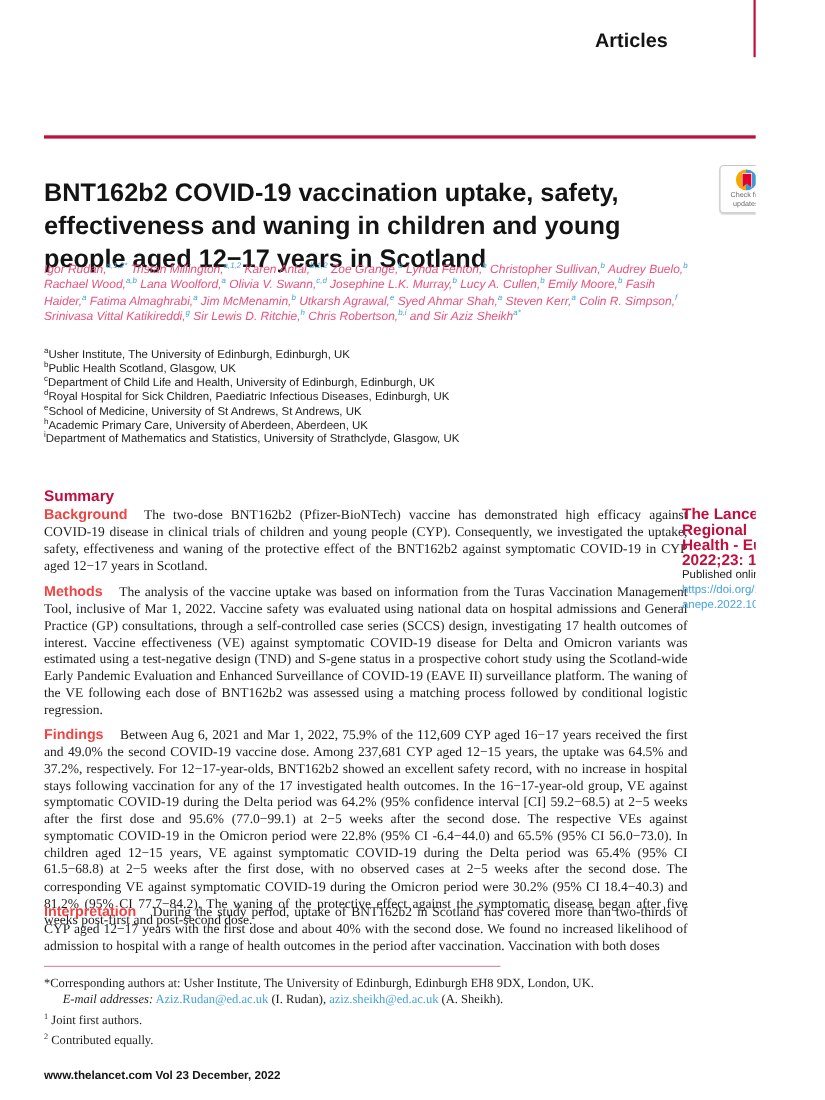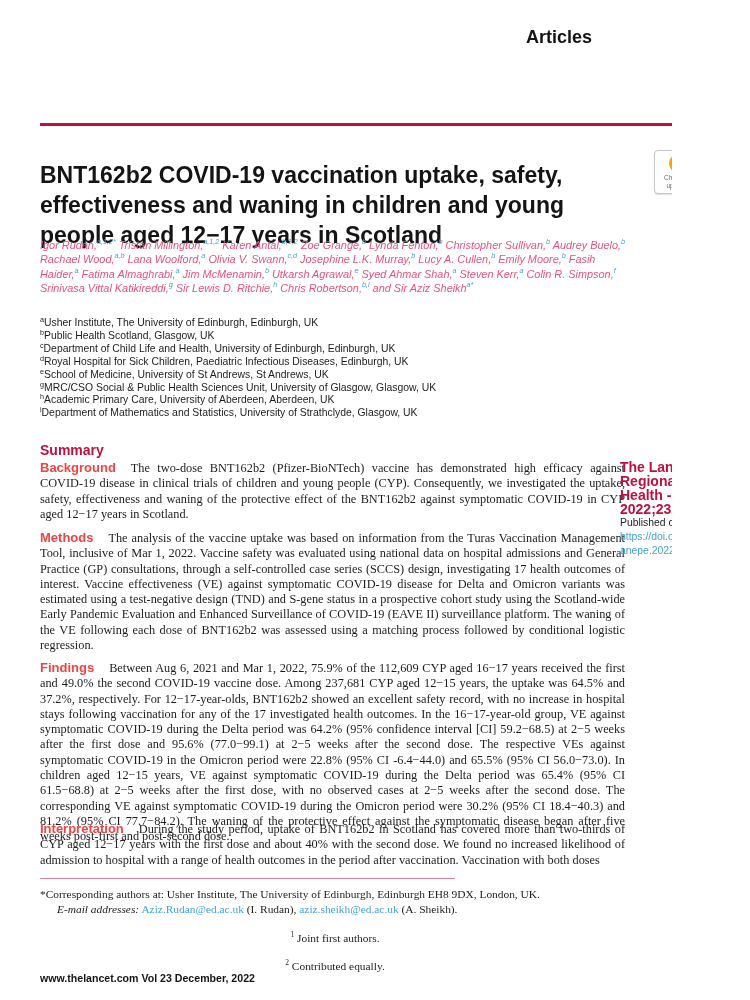--- a/index.html
+++ b/index.html
@@ -1,18 +1,18 @@
 <!DOCTYPE html>
 <html><head>
 <meta charset="utf-8">
 <style>
   html,body { margin:0; padding:0; background:#ffffff; }
   .page {
     position:relative; width:672px; height:1000px; background:#ffffff;
-    font-family:"Liberation Sans", sans-serif; color:#1c1c1c; overflow:hidden;
+    font-family:"Liberation Sans", sans-serif; color:#1c1c1c; overflow:hidden;padding-left:15px;
   }
   
   .kicker {
     position:absolute; top:27px; right:80px;
     font-size:18px; font-weight:bold; color:#141414; letter-spacing:0;
   }
   .redbar { position:absolute; left:685px; top:0; width:16px; height:52px; background:#c00f3f; }
   .header-rule { position:absolute; left:40px; top:123px; width:661px; height:2.5px; background:#c00f3f; }
   
   .title {
@@ -73,21 +73,21 @@
   .sb-doi { font-size:10.4px; line-height:14px; color:#46a2d9; word-break:break-all; text-decoration:none; display:block; }
   
   .foot-rule { position:absolute; left:40px; top:878px; width:415px; height:1.3px; background:#dd8298; }
   .footnotes {
     position:absolute; left:40px; top:887px; width:590px;
     font-family:"Liberation Serif", serif; font-size:11.4px; line-height:15.4px; color:#1c1c1c;
   }
   .fn-email { padding-left:17px; }
   .fn-label { font-style:italic; }
   .fn-link { color:#46a2d9; text-decoration:none; }
-  .fn-note { margin-top:13px;text-align:center; }
+  .fn-note { margin-top:3px; }
   .footnotes sup { font-size:7.5px; line-height:0; }
   
   .footer {
     position:absolute; left:40px; top:972px; width:661px;
     display:flex; justify-content:space-between;
     font-size:10.6px; font-weight:bold; color:#141414;
   }
 </style>
 </head>
 <body>
@@ -111,21 +111,20 @@
   </div>
 
   <div class="authors"><span>Igor Rudan,</span><sup>a,1,2*</sup> <span>Tristan Millington,</span><sup>a,1,2</sup> <span>Karen Antal,</span><sup>b,1,2</sup> <span>Zoe Grange,</span><sup>b</sup> <span>Lynda Fenton,</span><sup>b</sup> <span>Christopher Sullivan,</span><sup>b</sup> <span>Audrey Buelo,</span><sup>b</sup> <span>Rachael Wood,</span><sup>a,b</sup> <span>Lana Woolford,</span><sup>a</sup> <span>Olivia V. Swann,</span><sup>c,d</sup> <span>Josephine L.K. Murray,</span><sup>b</sup> <span>Lucy A. Cullen,</span><sup>b</sup> <span>Emily Moore,</span><sup>b</sup> <span>Fasih Haider,</span><sup>a</sup> <span>Fatima Almaghrabi,</span><sup>a</sup> <span>Jim McMenamin,</span><sup>b</sup> <span>Utkarsh Agrawal,</span><sup>e</sup> <span>Syed Ahmar Shah,</span><sup>a</sup> <span>Steven Kerr,</span><sup>a</sup> <span>Colin R. Simpson,</span><sup>f</sup> <span>Srinivasa Vittal Katikireddi,</span><sup>g</sup> <span>Sir Lewis D. Ritchie,</span><sup>h</sup> <span>Chris Robertson,</span><sup>b,i</sup> <span>and Sir Aziz Sheikh</span><sup>a*</sup> </div>
 
   <div class="affils">
     <div><sup>a</sup><span>Usher Institute, The University of Edinburgh, Edinburgh, UK</span></div>
     <div><sup>b</sup><span>Public Health Scotland, Glasgow, UK</span></div>
     <div><sup>c</sup><span>Department of Child Life and Health, University of Edinburgh, Edinburgh, UK</span></div>
     <div><sup>d</sup><span>Royal Hospital for Sick Children, Paediatric Infectious Diseases, Edinburgh, UK</span></div>
     <div><sup>e</sup><span>School of Medicine, University of St Andrews, St Andrews, UK</span></div>
-    <div><sup>g</sup><span>MRC/CSO Social &amp; Public Health Sciences Unit, University of Glasgow, Glasgow, UK</span></div>
     <div><sup>h</sup><span>Academic Primary Care, University of Aberdeen, Aberdeen, UK</span></div>
     <div><sup>i</sup><span>Department of Mathematics and Statistics, University of Strathclyde, Glasgow, UK</span></div>
   </div>
 
   <div class="summary-heading">Summary</div>
 
   <p class="sec sec-bg">
     <span class="lead">Background</span><span>The two-dose BNT162b2 (Pfizer-BioNTech) vaccine has demonstrated high efficacy against COVID-19 disease in clinical trials of children and young people (CYP). Consequently, we investigated the uptake, safety, effectiveness and waning of the protective effect of the BNT162b2 against symptomatic COVID-19 in CYP aged 12−17 years in Scotland.</span>
   </p>
   <p class="sec sec-methods">

